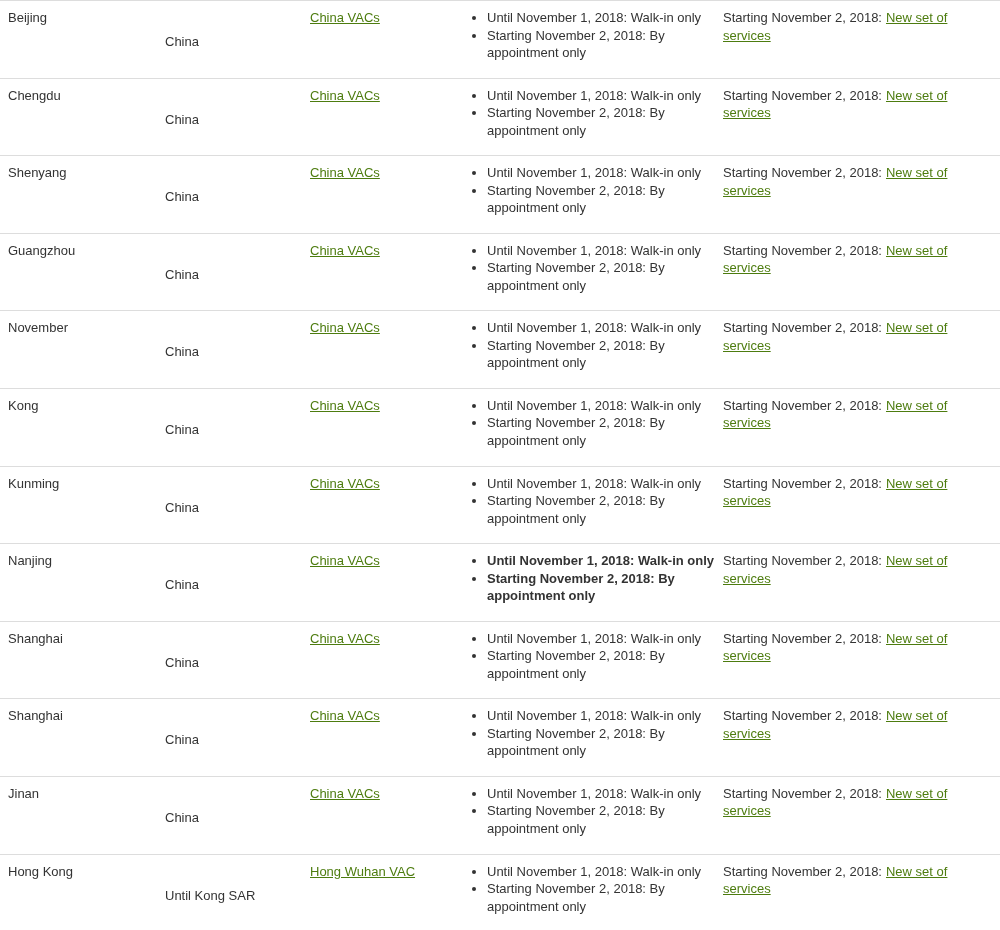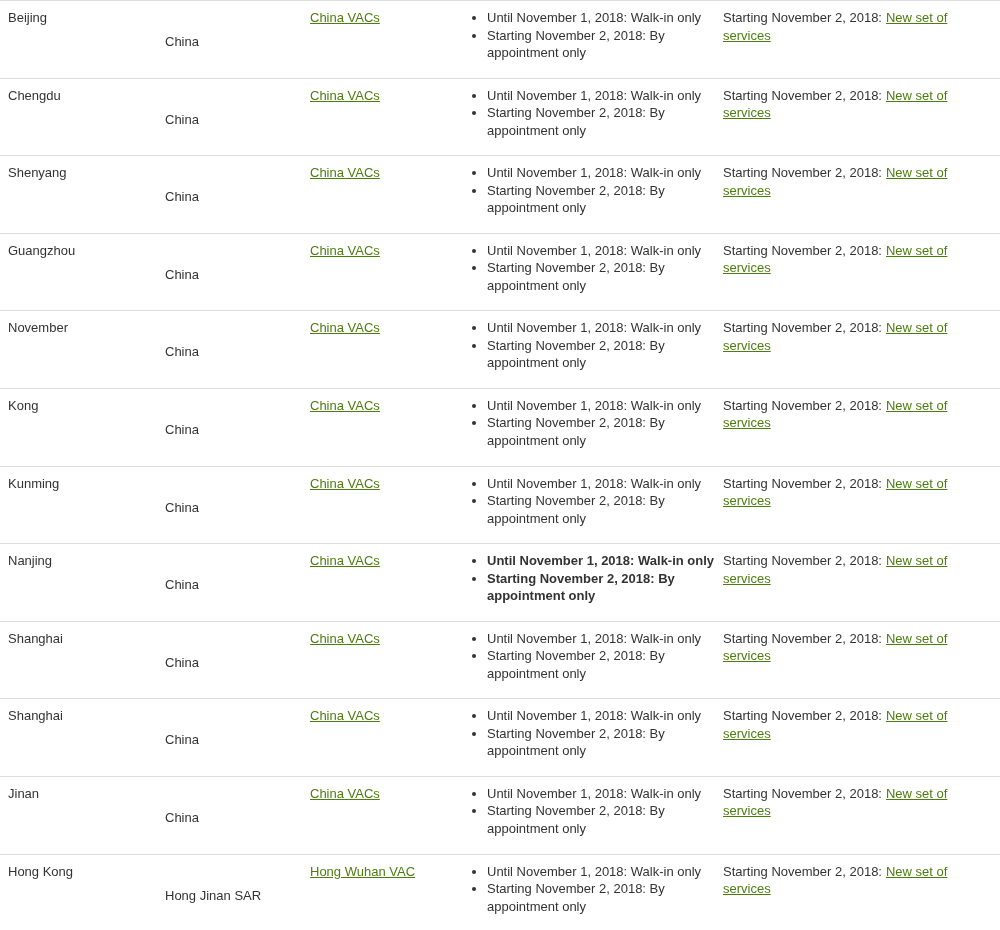--- a/index.html
+++ b/index.html
@@ -307,21 +307,21 @@
     <div class="col col-services">
       <span>Starting November 2, 2018:</span><a class="link" href="#">New set of services</a>
     </div>
   </div>
 
   <div class="row">
     <div class="col col-city">
       <span>Hong Kong</span>
     </div>
     <div class="col col-country">
-      <span>Hong Jinan SAR</span>
+      <span>Until Kong SAR</span>
     </div>
     <div class="col col-vac">
       <a class="link" href="#">Hong Wuhan VAC</a>
     </div>
     <div class="col col-notes">
       <ul>
         <li>Until November 1, 2018: Walk-in only</li>
         <li>Starting November 2, 2018: By appointment only</li>
       </ul>
     </div>

